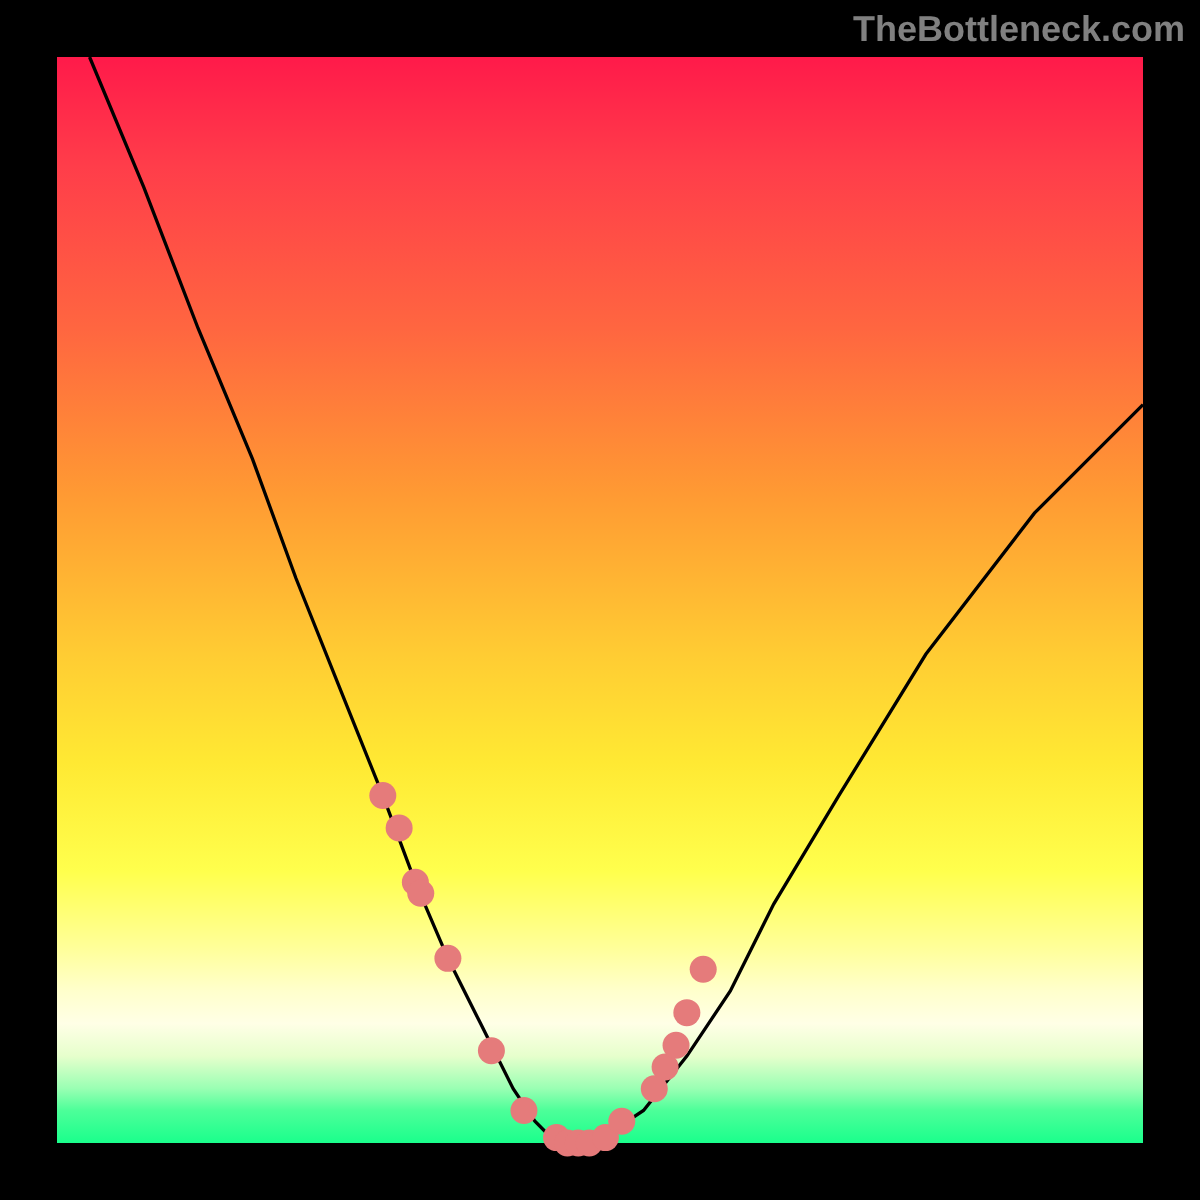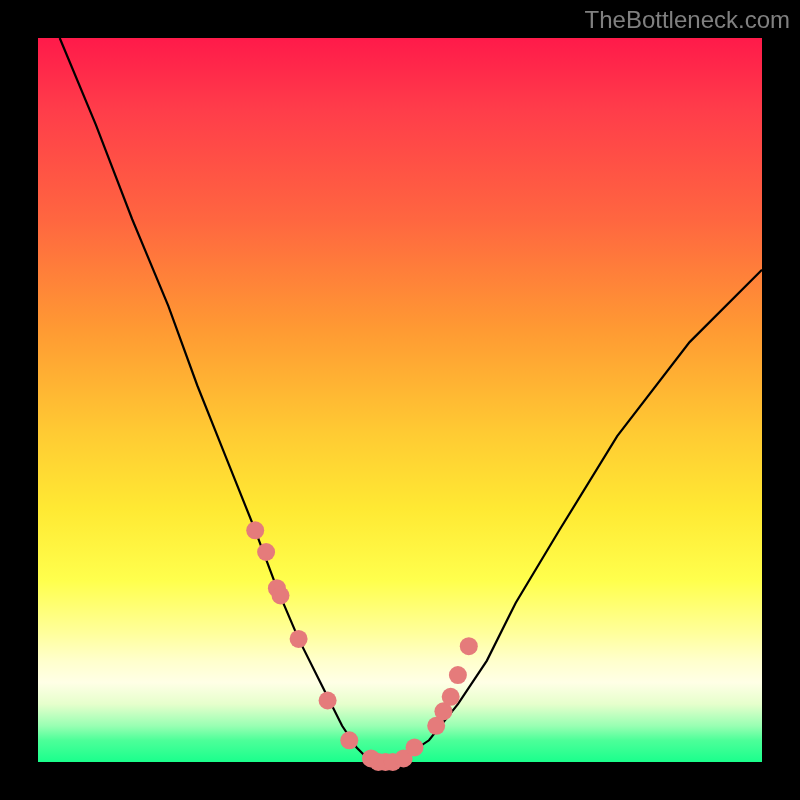--- a/index.html
+++ b/index.html
@@ -10,21 +10,21 @@
     position: relative;
     font-family: Arial, sans-serif;
     overflow: hidden;
   }
   .watermark {
     position: absolute;
     top: 6px;
     right: 10px;
     color: #808080;
     font-size: 24px;
-    font-weight: 400;
+    font-weight: 700;
     z-index: 10;
     text-align: center;
   }
   .plot-area {
     position: absolute;
     top: 38px;
     left: 38px;
     width: 724px;
     height: 724px;
     background: linear-gradient(to bottom,

